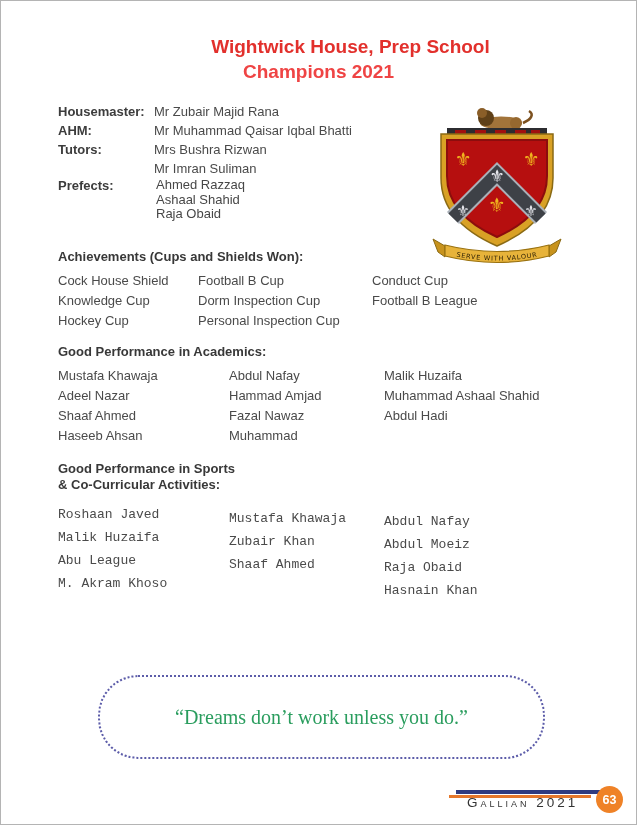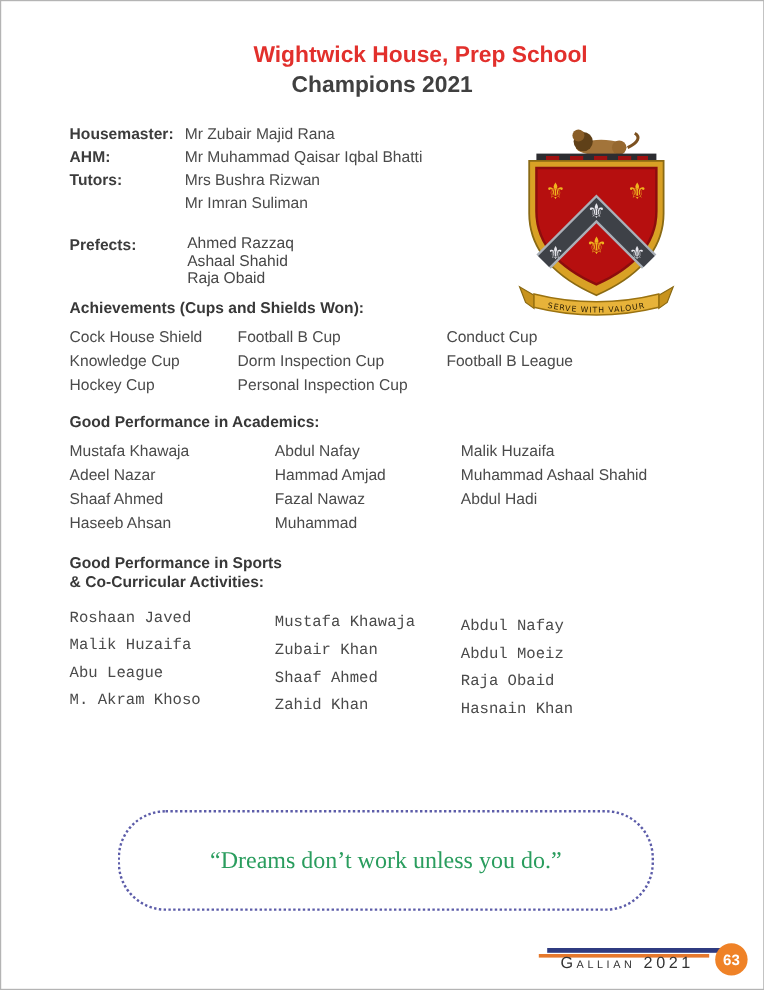--- a/index.html
+++ b/index.html
@@ -12,27 +12,27 @@
     font-family:"Liberation Sans", sans-serif;
     color:#474747;
     overflow:hidden;
   }
   .title1{
     position:absolute;top:35px;left:0;width:100%;
     text-align:center;font-size:19px;font-weight:bold;color:#e2302c;padding-left:32px;
   }
   .title2{
     position:absolute;top:60px;left:0;width:100%;
-    text-align:center;font-size:19px;font-weight:bold;color:#404040;
+    text-align:center;font-size:19px;font-weight:bold;color:#ef4444;
   }
   .staff{position:absolute;left:57px;top:101px;font-size:13px;}
   .staff-row{display:flex;height:19px;line-height:19px;}
   .staff-label{width:96px;font-weight:bold;color:#3c3c3c;}
   .staff-value{color:#4a4a4a;}
-  .prefects{position:absolute;left:57px;top:195px;font-size:13px;display:flex;}
+  .prefects{position:absolute;left:57px;top:177px;font-size:13px;display:flex;}
   .prefects-label{width:98px;font-weight:bold;color:#3c3c3c;line-height:15px;}
   .prefects-names .list-line{line-height:14.5px;}
   .crest{position:absolute;left:430px;top:105px;width:132px;height:162px;}
   .sec-heading{
     position:absolute;left:57px;font-weight:bold;color:#383838;font-size:13px;line-height:16px;
   }
   .cols3{position:absolute;left:57px;display:grid;font-size:13px;color:#4a4a4a;}
   .ach-cols{top:270px;grid-template-columns:140px 174px 1fr;}
   .ach-cols .list-line{line-height:20px;}
   .acad-cols{top:365px;grid-template-columns:171px 155px 1fr;}
@@ -194,21 +194,20 @@
     <div class="col-1">
         <div class="list-line">Roshaan Javed</div>
         <div class="list-line">Malik Huzaifa</div>
         <div class="list-line">Abu League</div>
         <div class="list-line">M. Akram Khoso</div>
       </div>
     <div class="col-2">
         <div class="list-line">Mustafa Khawaja</div>
         <div class="list-line">Zubair Khan</div>
         <div class="list-line">Shaaf Ahmed</div>
-        <div class="list-line">Zahid Khan</div>
       </div>
     <div class="col-3">
         <div class="list-line">Abdul Nafay</div>
         <div class="list-line">Abdul Moeiz</div>
         <div class="list-line">Raja Obaid</div>
         <div class="list-line">Hasnain Khan</div>
       </div>
   </div>
 
   <div class="quote-box">

